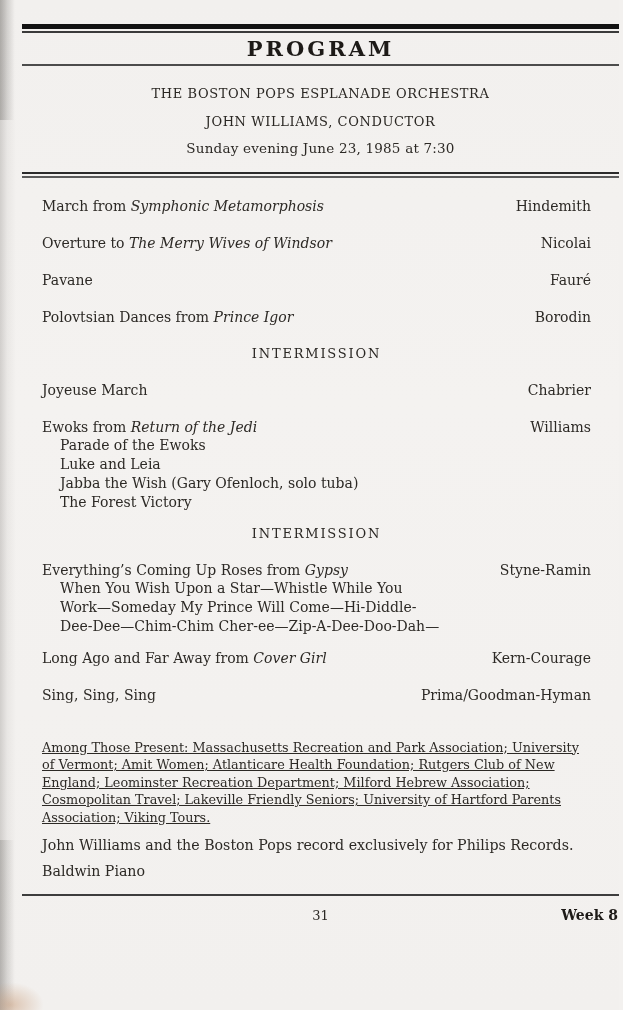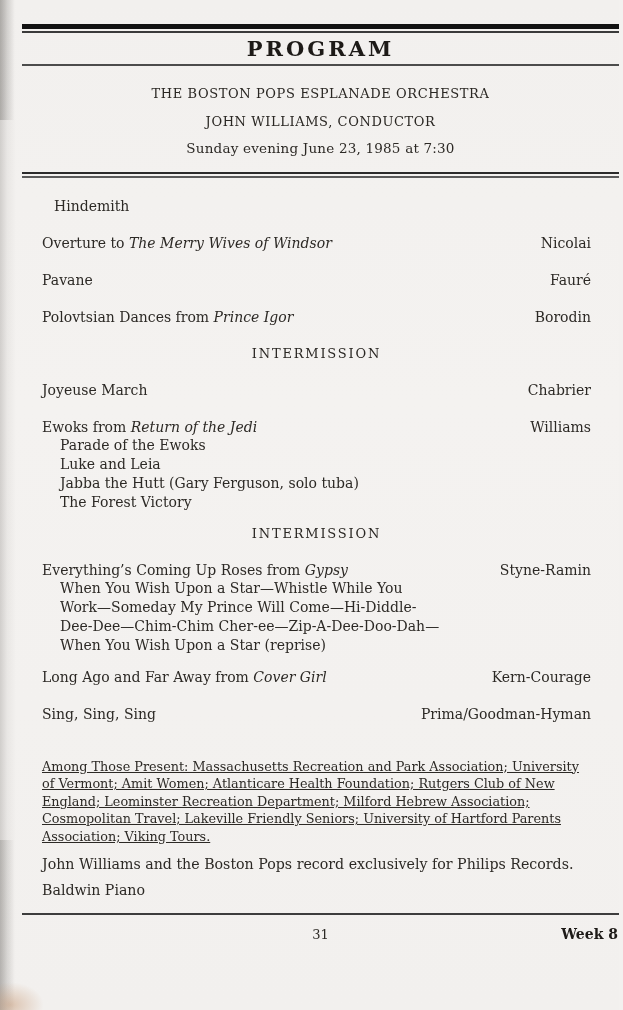--- a/index.html
+++ b/index.html
@@ -161,20 +161,21 @@
       <p class="datetime">Sunday evening June 23, 1985 at 7:30</p>
       <div class="double-rule">
         <div class="dr1"></div>
         <div class="dr2"></div>
       </div>
     </header>
 
     <main>
 
       <div class="row">
+        <span class="pt"><span>March from </span><i>Symphonic Metamorphosis</i></span>
         <span class="pc">Hindemith</span>
       </div>
 
       <div class="row">
         <span class="pt"><span>Overture to </span><i>The Merry Wives of Windsor</i></span>
         <span class="pc">Nicolai</span>
       </div>
 
       <div class="row">
         <span class="pt"><span>Pavane</span><i></i></span>
@@ -193,36 +194,35 @@
         <span class="pc">Chabrier</span>
       </div>
 
       <div class="row">
         <span class="pt"><span>Ewoks from </span><i>Return of the Jedi</i></span>
         <span class="pc">Williams</span>
       </div>
       <div class="subs">
         <div class="sub">Parade of the Ewoks</div>
         <div class="sub">Luke and Leia</div>
-        <div class="sub">Jabba the Hutt (Gary Ferguson, solo tuba)</div>
+        <div class="sub">Jabba the Wish (Gary Ofenloch, solo tuba)</div>
         <div class="sub">The Forest Victory</div>
       </div>
 
       <div class="inter mt14">INTERMISSION</div>
 
       <div class="row">
         <span class="pt"><span>Everything’s Coming Up Roses from </span><i>Gypsy</i></span>
         <span class="pc">Styne-Ramin</span>
       </div>
 
       <div class="subs">
         <div class="sub">When You Wish Upon a Star—Whistle While You</div>
         <div class="sub">Work—Someday My Prince Will Come—Hi-Diddle-</div>
         <div class="sub">Dee-Dee—Chim-Chim Cher-ee—Zip-A-Dee-Doo-Dah—</div>
-        <div class="sub">When You Wish Upon a Star (reprise)</div>
       </div>
 
       <div class="row mt14">
         <span class="pt"><span>Long Ago and Far Away from </span><i>Cover Girl</i></span>
         <span class="pc">Kern-Courage</span>
       </div>
 
       <div class="row">
         <span class="pt"><span>Sing, Sing, Sing</span><i></i></span>
         <span class="pc">Prima/Goodman-Hyman</span>

